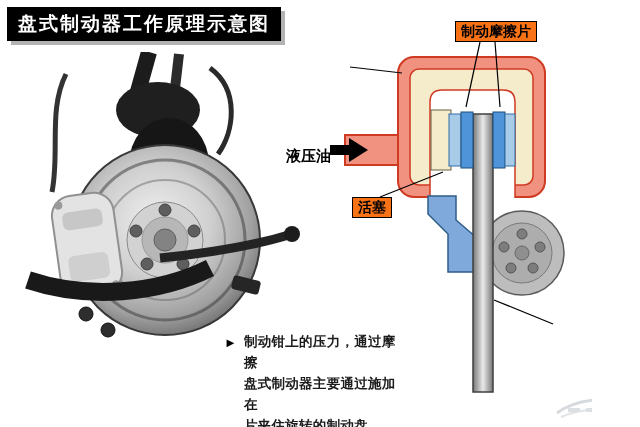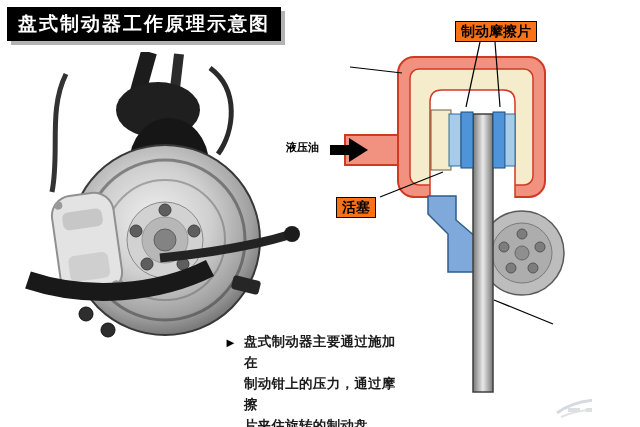--- a/index.html
+++ b/index.html
@@ -12,21 +12,21 @@
     color:#fff; font-size:19px; font-weight:bold; letter-spacing:2px;
     padding:4px 11px; box-shadow:4px 4px 0 #b3b3b3; white-space:nowrap;
   }
   .photo-svg { position:absolute; left:8px; top:52px; }
   .schem-svg { position:absolute; left:280px; top:0; }
   .label {
     position:absolute; background:#f97316; border:1px solid #000;
     color:#000; font-size:14px; font-weight:bold; line-height:17px;
     padding:1px 5px; white-space:nowrap;
   }
-  .label.plain { border:none; background:transparent; padding:0; font-size:11px; }
+  .label.plain { border:none; background:transparent; padding:0; font-size:15px;margin-top:8px; }
   .desc { position:absolute; left:224px; top:331px; display:flex; gap:7px; width:180px; }
   .desc .bullet { font-size:13px; color:#000; line-height:21px; padding-top:1px; }
   .desc-lines { font-size:13.5px; font-weight:bold; color:#1c1c1c; line-height:21px; letter-spacing:0.3px; }
   .watermark { position:absolute; left:554px; top:394px; opacity:0.55; }
 </style>
 </head>
 <body>
 
 <div class="canvas">
 
@@ -138,27 +138,27 @@
       <line x1="200" y1="42" x2="186" y2="107"></line>
       <line x1="215" y1="42" x2="220" y2="107"></line>
       <line x1="70" y1="67" x2="122" y2="73"></line>
       <line x1="100" y1="197" x2="163" y2="172"></line>
       <line x1="273" y1="324" x2="214" y2="300"></line>
     </g>
   </svg>
 
   <div class="label" style="left:455px; top:21px;">制动摩擦片</div>
   <div class="label plain" style="left:286px; top:139px;">液压油</div>
-  <div class="label" style="left:336px; top:197px;">活塞</div>
+  <div class="label" style="left:352px; top:197px;">活塞</div>
 
   <div class="desc">
     <span class="bullet">►</span>
     <div class="desc-lines">
+      <div>制动钳上的压力，通过摩擦</div>
       <div>盘式制动器主要通过施加在</div>
-      <div>制动钳上的压力，通过摩擦</div>
       <div>片夹住旋转的制动盘。</div>
     </div>
   </div>
 
   <div class="watermark">
     <svg width="82" height="28" viewBox="0 0 82 28">
       <path d="M3,19 C22,4 60,2 79,10" stroke="#b6bcc4" stroke-width="3" fill="none"></path>
       <path d="M7,23 C30,13 58,14 74,21" stroke="#c8cdd3" stroke-width="2" fill="none"></path>
       <path d="M14,16 L26,16 M32,16 L44,16 M50,16 L62,16" stroke="#c2c7cd" stroke-width="4" fill="none"></path>
     </svg>

